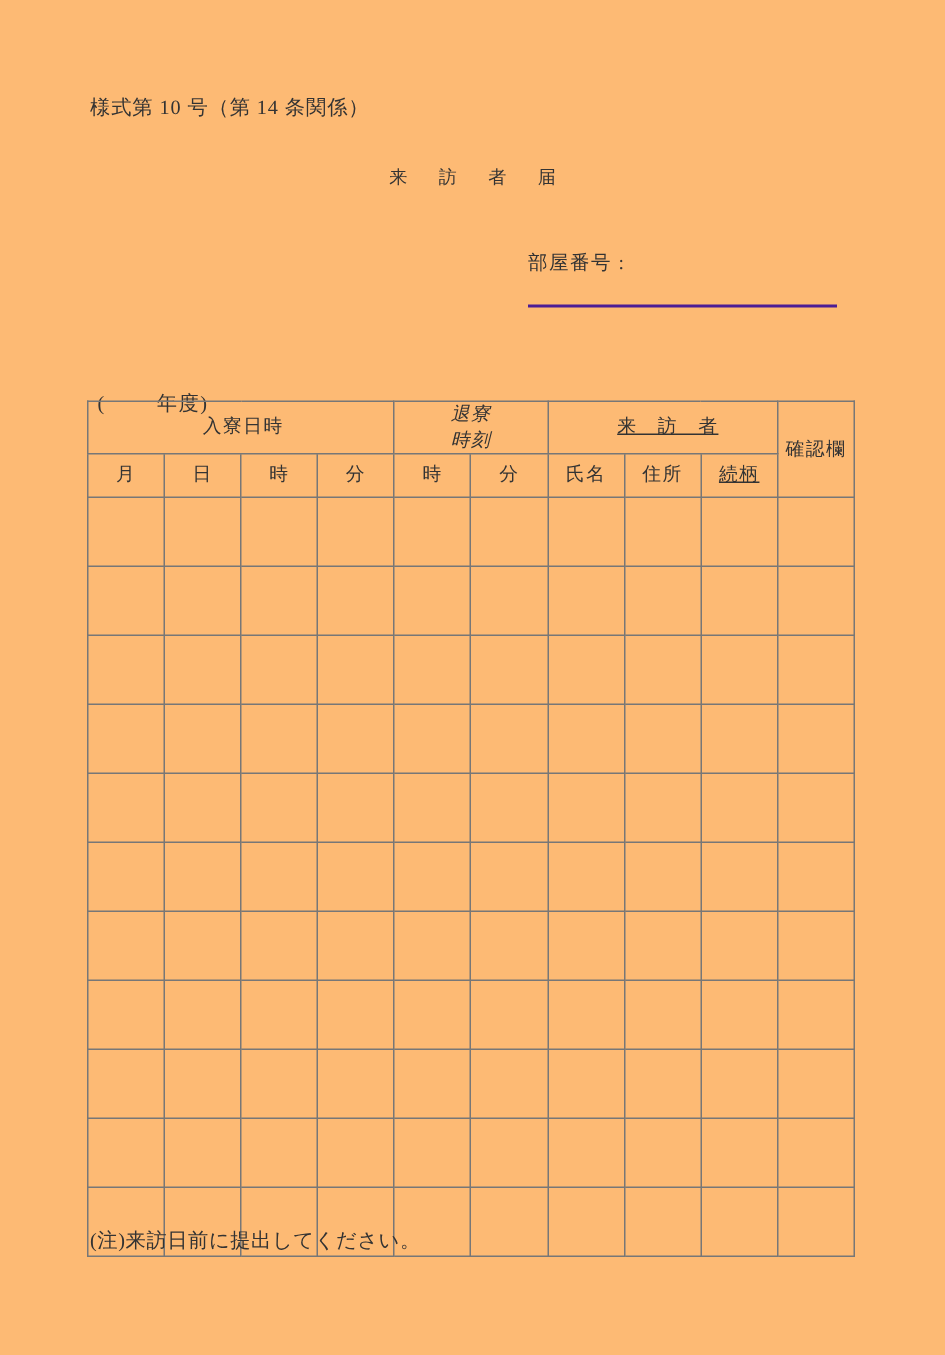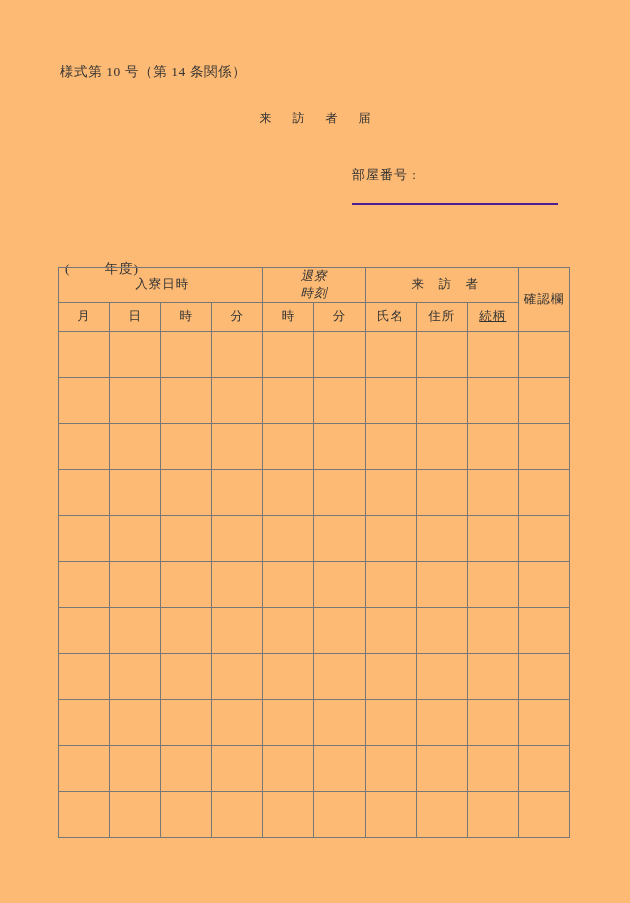--- a/index.html
+++ b/index.html
@@ -91,21 +91,21 @@
   }
   .visitor-table thead th {
     height: 28px;
   }
   .th-group-tall { height: 57px; }
   .th-two-line {
     line-height: 1.35;
     font-size: 12.5px;
     font-style: italic;
   }
-  .th-spaced { letter-spacing: 7px; text-indent: 7px; }
+  .th-spaced { letter-spacing: 7px; text-indent: 7px; text-decoration: underline; }
   .th-wide  { letter-spacing: 3px; text-indent: 3px; font-family: Liberation Mono, monospace; }
   .sub-row th { height: 37px; }
   .visitor-table tbody td {
     height: 45px;
   }
 
   
   .c-month { width: 26px; }
   .c-day   { width: 28px; }
   .c-hour  { width: 28px; }
@@ -297,14 +297,15 @@
           <td></td>
           <td></td>
           <td></td>
           <td></td>
           <td></td>
           <td></td>
         </tr>
       </tbody>
   </table>
 
+  <div class="note">(注)来訪日前に提出してください。</div>
 
 </div>
 
 </body></html>

